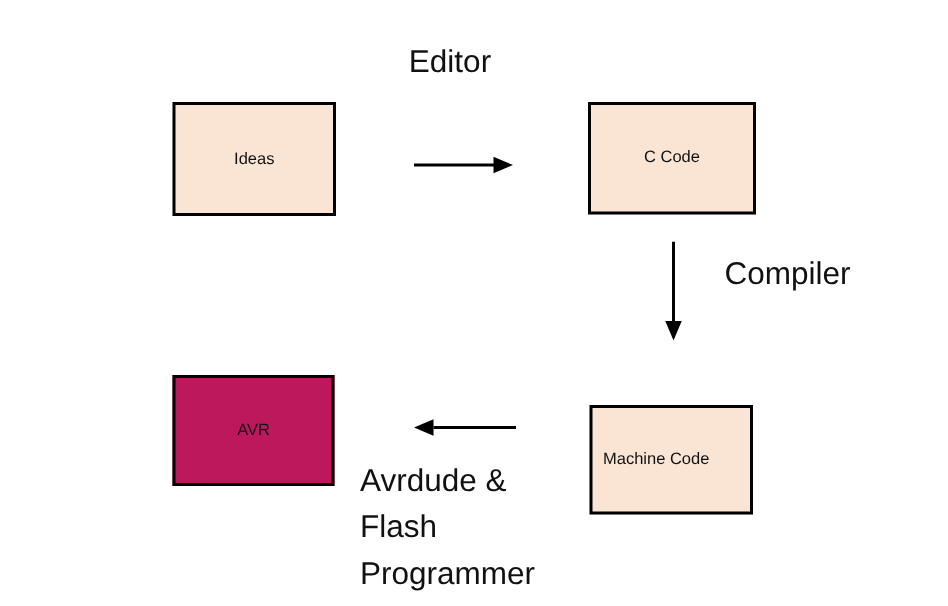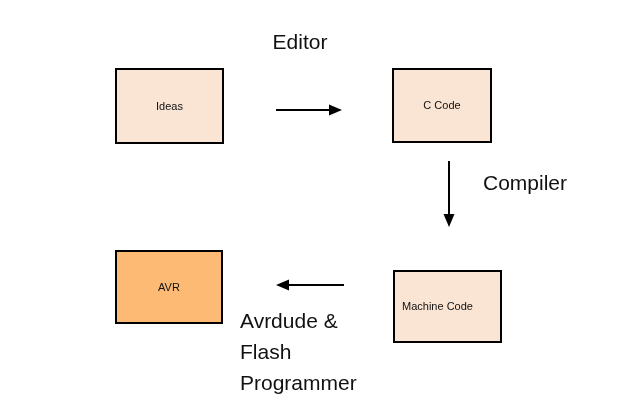--- a/index.html
+++ b/index.html
@@ -23,21 +23,21 @@
     border: 2px solid #000000;
     background: #fae4d3;
     display: flex;
     align-items: center;
     justify-content: center;
     font-size: 11px;
     line-height: 29px;
     text-align: center;
   }
   .node-ideas        { left: 115px; top: 68px;  width: 109px; height: 76px; }
-  .node-c-code       { left: 392px; top: 68px;  width: 100px; height: 75px; }
+  .node-c-code       { left: 392px; top: 68px;  width: 112px; height: 75px; }
   .node-machine-code { left: 393px; top: 250px; width: 109px; height: 73px;
                        justify-content: flex-start; text-align: left;
                        padding-left: 7px; }
   .node-avr          { left: 115px; top: 250px; width: 108px; height: 74px; }
 
   .edge-label {
     position: absolute;
     font-size: 21px;
     line-height: 31px;
     white-space: nowrap;
@@ -66,21 +66,21 @@
   </div>
 
   <div class="node node-c-code" style="background: rgb(250, 228, 211); border-color: rgb(0, 0, 0);">
     <span>C Code</span>
   </div>
 
   <div class="node node-machine-code" style="background: rgb(250, 228, 211); border-color: rgb(0, 0, 0); margin-top: 20px;">
     <span>Machine Code</span>
   </div>
 
-  <div class="node node-avr" style="background: #fdba74; border-color: rgb(0, 0, 0);">
+  <div class="node node-avr" style="background: #be185d; border-color: rgb(0, 0, 0);">
     <span>AVR</span>
   </div>
 
   <svg class="arrow arrow-right" width="70" height="16" viewBox="0 0 70 16">
     <line x1="2" y1="8" x2="56" y2="8" stroke="#000000" stroke-width="2"></line>
     <polygon points="55,2.5 68,8 55,13.5" fill="#000000"></polygon>
   </svg>
 
   <svg class="arrow arrow-down" width="16" height="68" viewBox="0 0 16 68">
     <line x1="8" y1="0" x2="8" y2="54" stroke="#000000" stroke-width="2"></line>

